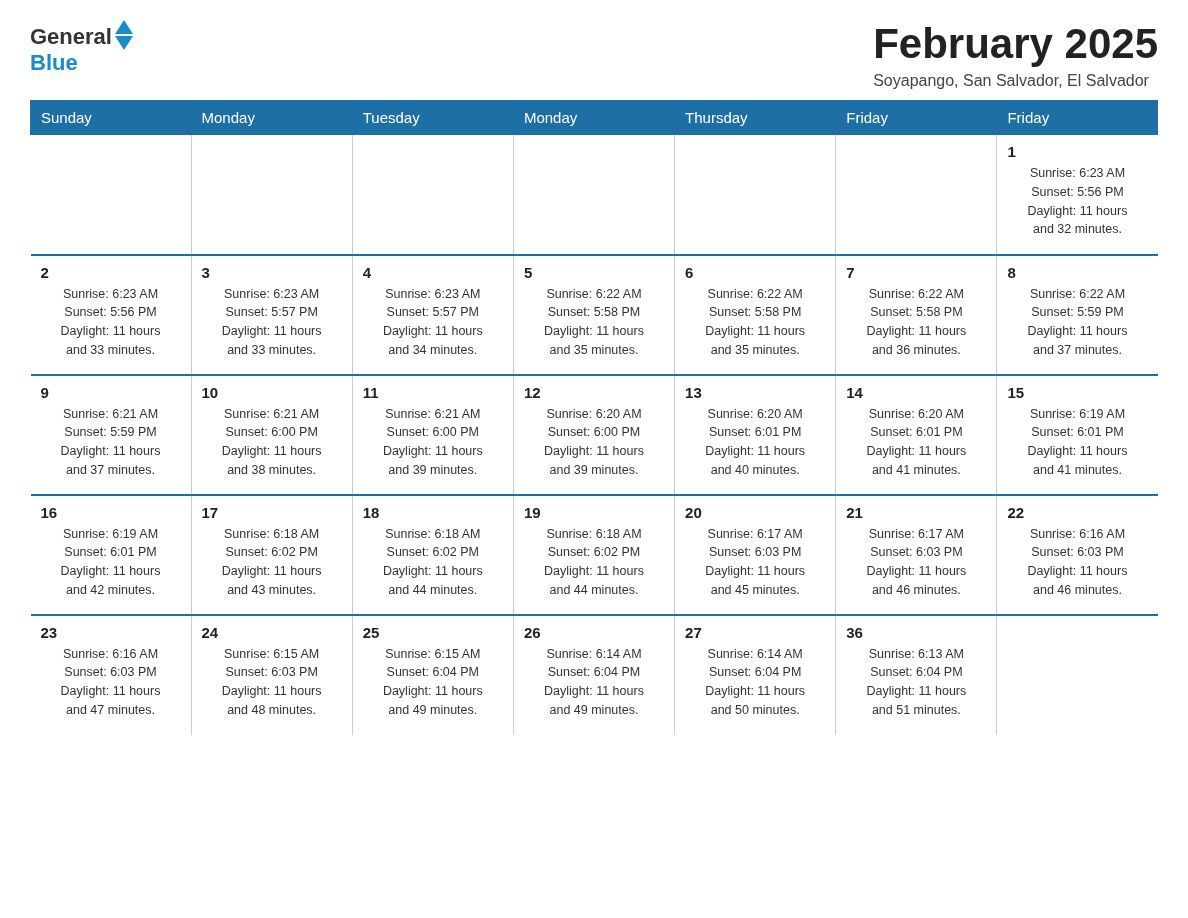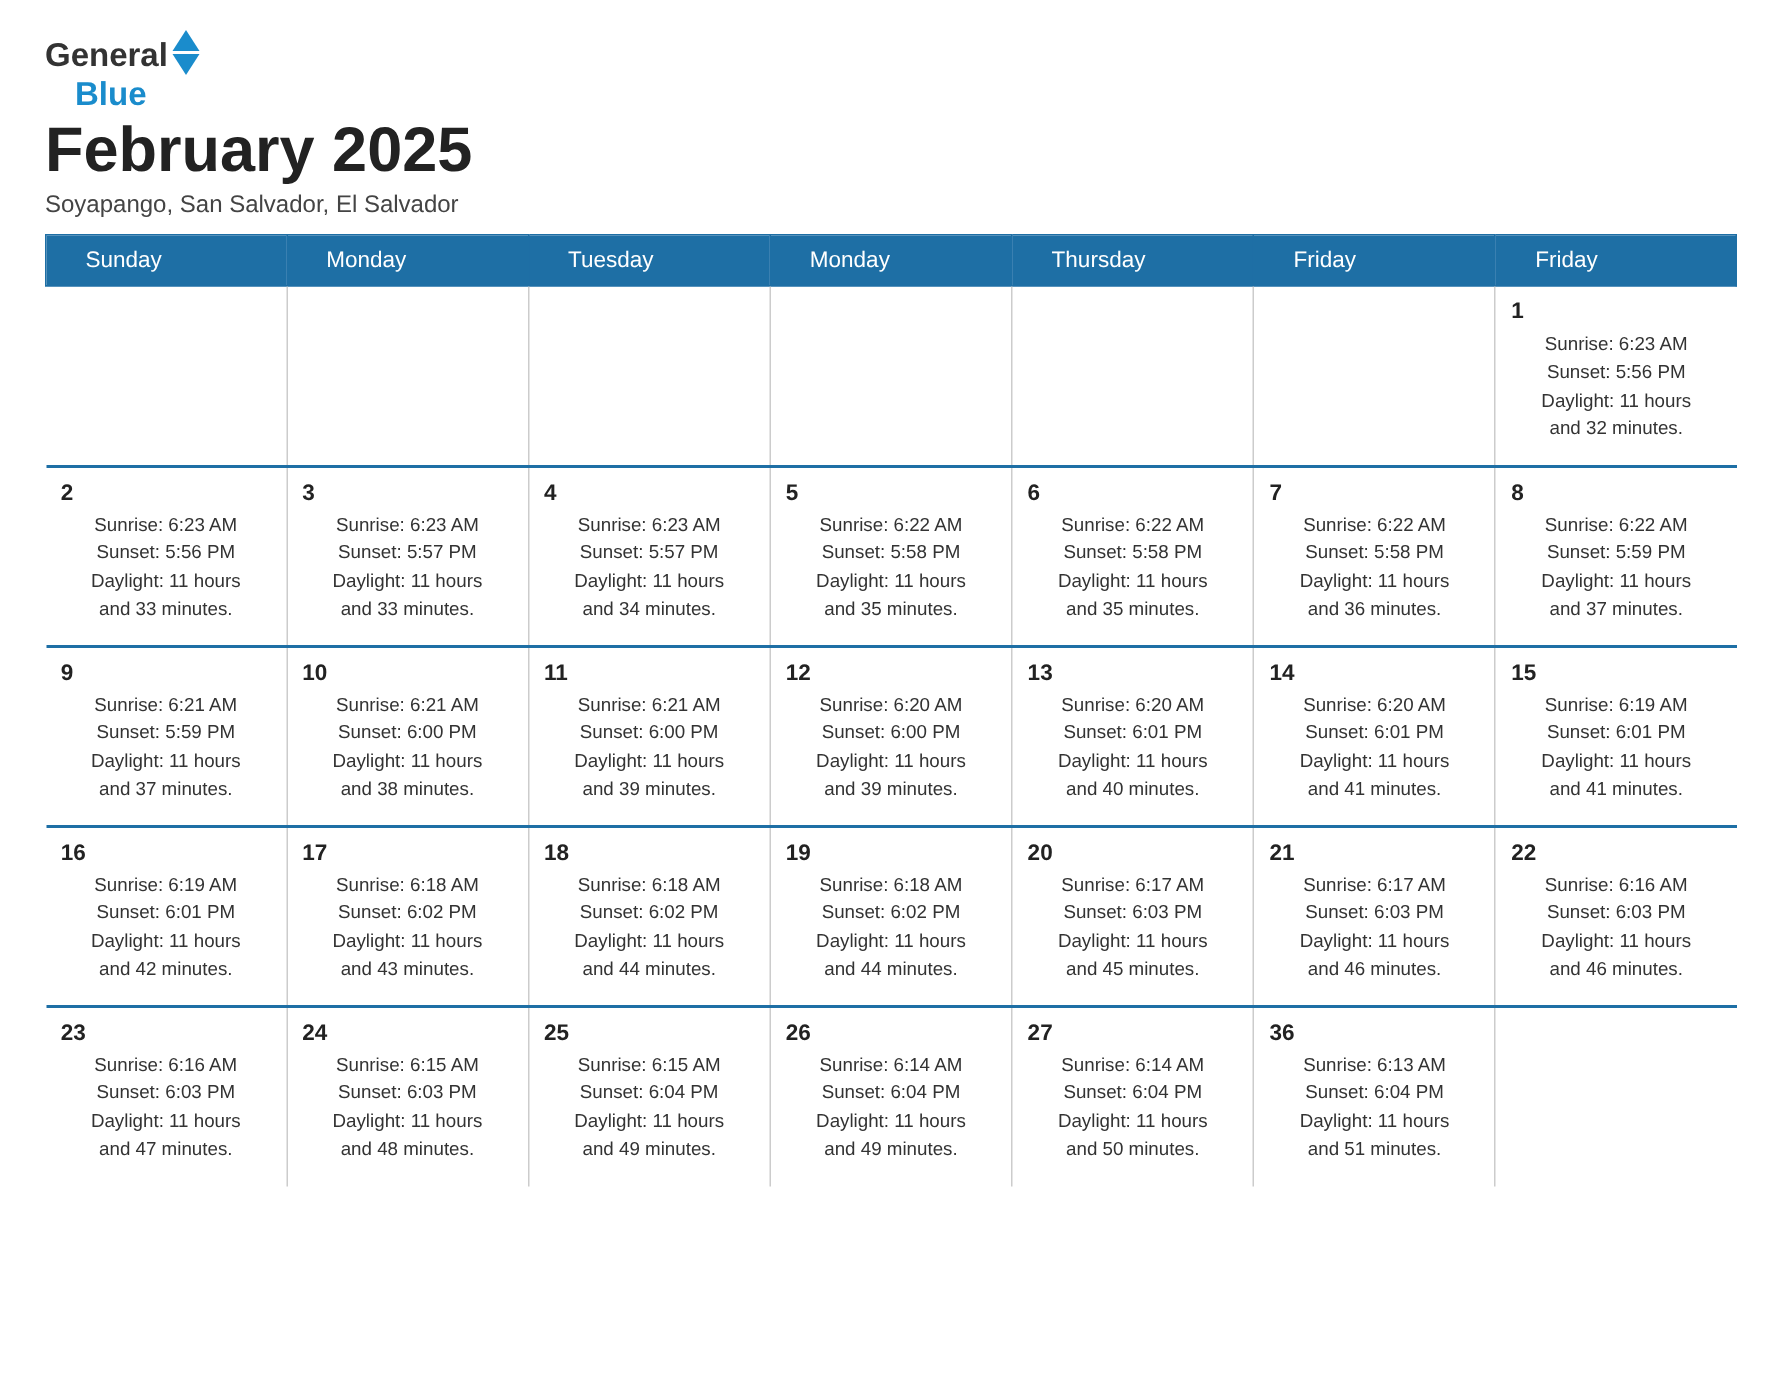--- a/index.html
+++ b/index.html
@@ -8,21 +8,20 @@
       background: #fff;
       padding: 20px 30px;
       width: 1188px;
       min-height: 918px;
     }
     .header {
       display: flex;
       justify-content: space-between;
       align-items: flex-start;
       margin-bottom: 10px;
-      flex-direction: column;
     }
     .logo {
       display: flex;
       align-items: center;
       gap: 4px;
     }
     .logo-text-general {
       font-size: 22px;
       font-weight: bold;
       color: #333;
@@ -50,21 +49,21 @@
       border-collapse: collapse;
       margin-top: 10px;
     }
     thead tr {
       background-color: #1e6fa5;
     }
     thead th {
       color: #fff;
       font-size: 15px;
       font-weight: normal;
-      padding: 8px 26px;
+      padding: 8px 10px;
       text-align: left;
       border: 1px solid #1e6fa5;
     }
     tbody tr {
       border-bottom: 2px solid #1e6fa5;
     }
     tbody td {
       vertical-align: top;
       padding: 8px 10px;
       font-size: 13px;
@@ -103,21 +102,21 @@
 <div class="header">
   <div class="logo">
     <div>
       <div class="logo-row">
         <span class="logo-text-general">General</span>
         <div style="display:flex; flex-direction:column; align-items:center; margin-left:3px;">
           <div style="width:0;height:0;border-left:9px solid transparent;border-right:9px solid transparent;border-bottom:14px solid #1a8ccc; margin-bottom:2px;"></div>
           <div style="width:0;height:0;border-left:9px solid transparent;border-right:9px solid transparent;border-top:14px solid #1a8ccc;"></div>
         </div>
       </div>
-      <span class="logo-text-blue" style="margin-left:20px;">Blue</span>
+      <span class="logo-text-blue" style="margin-left:0;">Blue</span>
     </div>
   </div>
   <div class="title-block">
     <div class="month-year">February 2025</div>
     <div class="location">Soyapango, San Salvador, El Salvador</div>
   </div>
 </div>
 
 <table>
   <thead>

